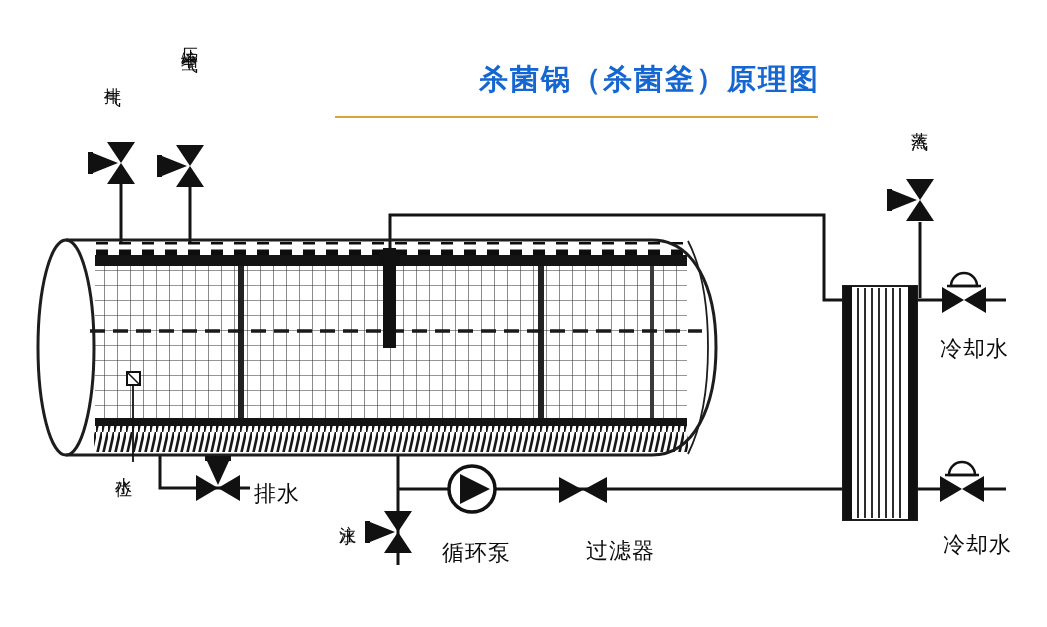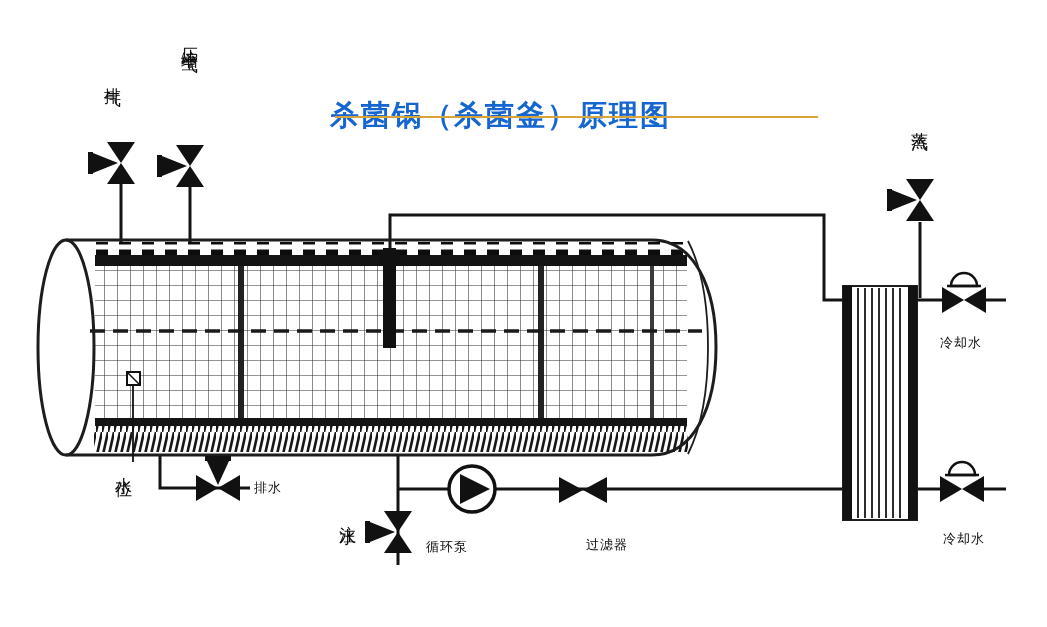--- a/index.html
+++ b/index.html
@@ -10,32 +10,31 @@
   .canvas{
     position:relative;
     width:1047px;height:627px;
     background:#ffffff;
     font-family:"Liberation Sans","DejaVu Sans",sans-serif;
     overflow:hidden;
   }
   .diagram-svg{position:absolute;left:0;top:0;}
   .page-title{
     position:absolute;left:330px;top:60px;width:490px;
-    text-align:left;
+    text-align:right;
     font-size:29px;font-weight:bold;letter-spacing:2px;
     color:var(--c-title);
-    margin-top:36px;
   }
   .title-underline{
     position:absolute;left:335px;top:116px;width:483px;height:2px;
     background:var(--c-underline);
   }
   .lbl{
     position:absolute;
-    font-size:13px;color:#0c0c0c;letter-spacing:1px;
+    font-size:22px;color:#0c0c0c;letter-spacing:1px;
     white-space:nowrap;
   }
   .vlbl{
     position:absolute;
     font-size:17px;color:#0c0c0c;
     writing-mode:vertical-rl;text-orientation:upright;
     letter-spacing:3px;line-height:1;
     white-space:nowrap;
   }
 </style>
@@ -162,16 +161,16 @@
   </svg>
 
   <div class="vlbl" style="left:104px;top:74px">排气</div>
   <div class="vlbl" style="left:181px;top:34px">压缩空气</div>
   <div class="vlbl" style="left:911px;top:118px">蒸汽</div>
   <div class="lbl" style="left:940px;top:334px">冷却水</div>
   <div class="lbl" style="left:943px;top:530px">冷却水</div>
   <div class="vlbl" style="left:115px;top:464px">水位</div>
   <div class="lbl" style="left:254px;top:479px">排水</div>
   <div class="vlbl" style="left:339px;top:512px">注水</div>
-  <div class="lbl" style="left:426px;top:538px">循环泵</div>
+  <div class="lbl" style="left:442px;top:538px">循环泵</div>
   <div class="lbl" style="left:586px;top:536px">过滤器</div>
 
 </div>
 
 </body></html>

